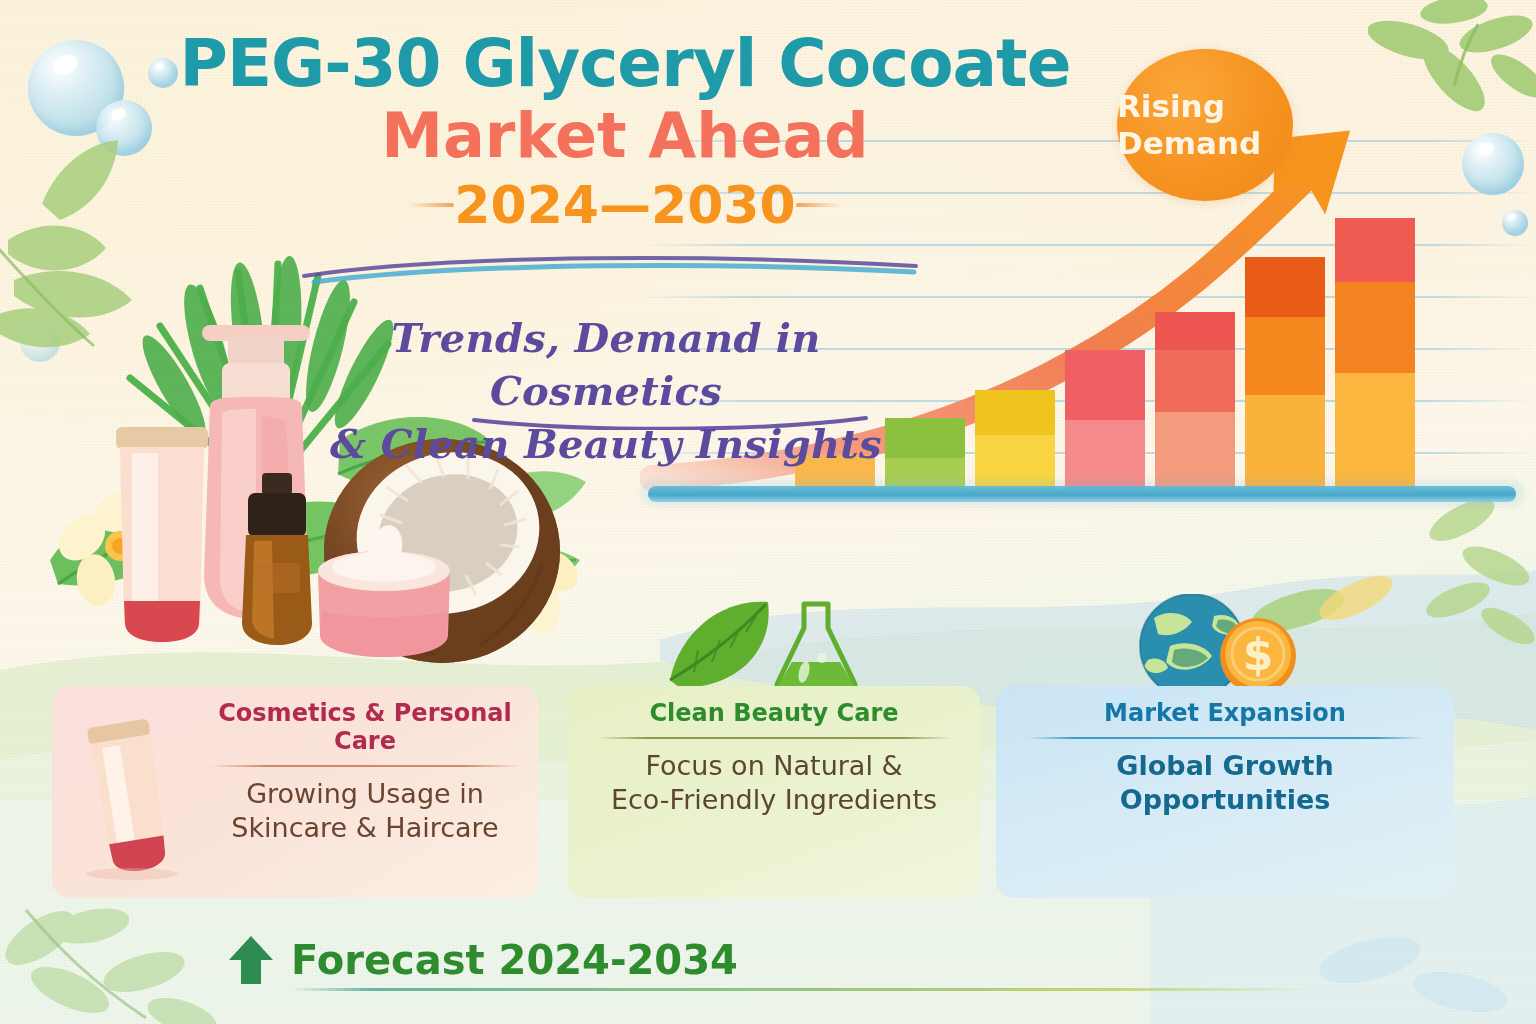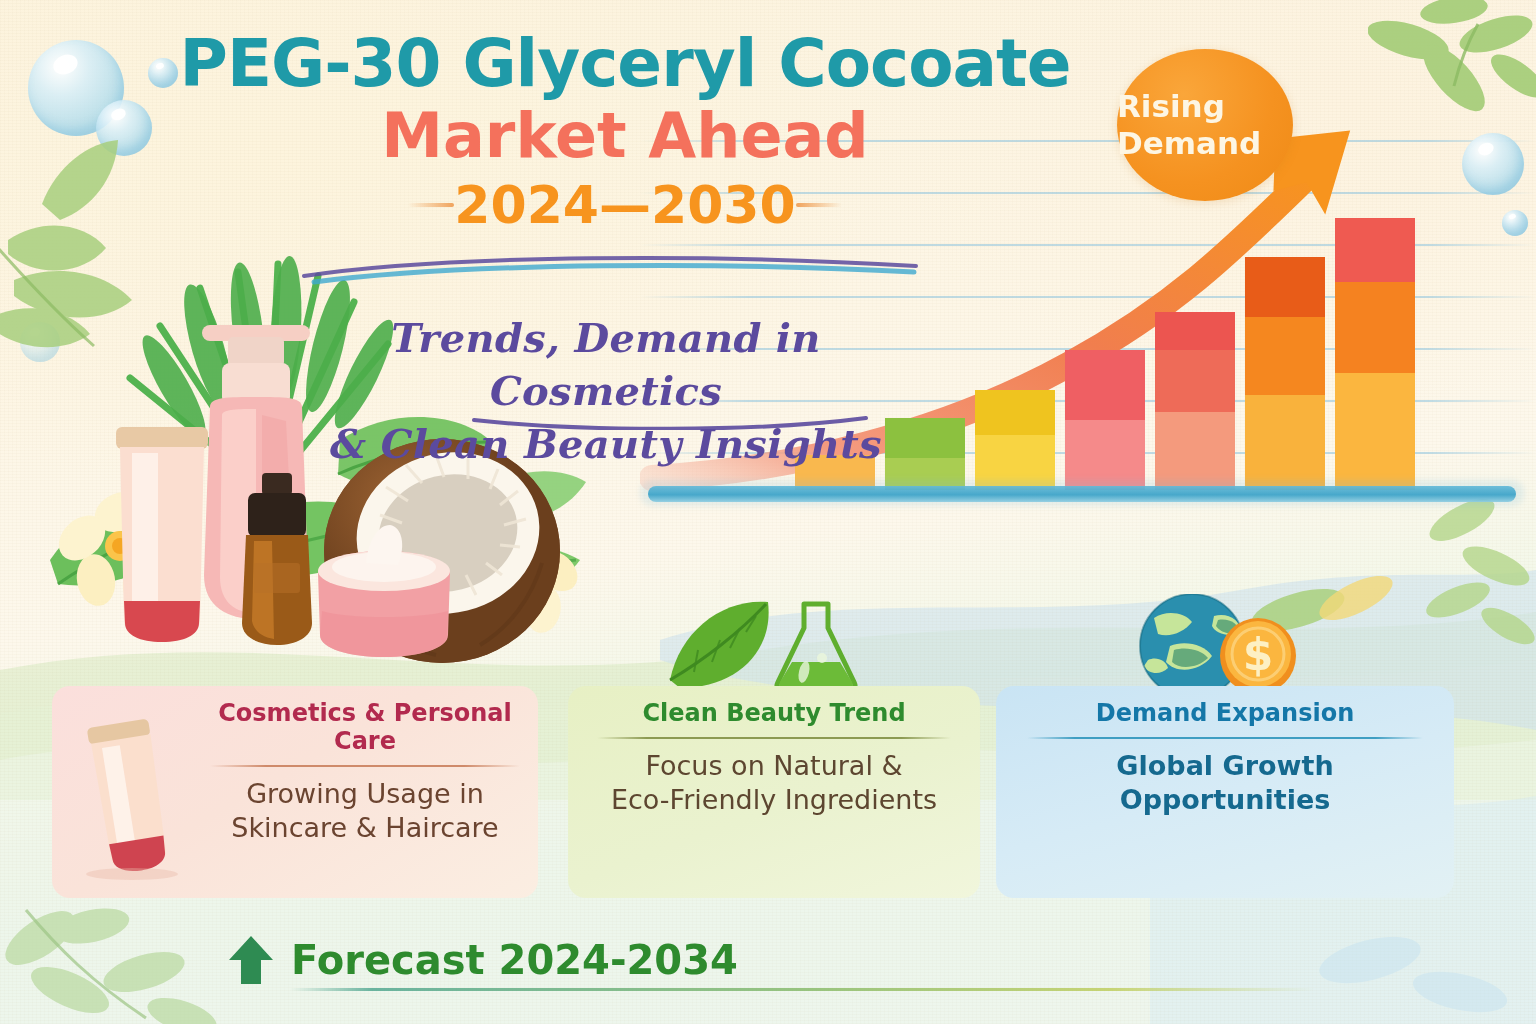--- a/index.html
+++ b/index.html
@@ -451,21 +451,21 @@
       </g>
     </g>
     <g>
       <path d="M140,8 L164,8 L164,32 L190,86 C193,92 189,98 182,98 L122,98 C115,98 111,92 114,86 L140,32 Z" fill="none" stroke="#5fae2e" stroke-width="5" stroke-linejoin="round"></path>
       <path d="M128,66 L176,66 L188,86 C191,92 187,98 181,98 L123,98 C117,98 113,92 116,86 Z" fill="#6cbb38"></path>
       <ellipse cx="140" cy="76" rx="5" ry="11" fill="#eaf6dc" opacity=".8" transform="rotate(14 140 76)"></ellipse>
       <circle cx="158" cy="62" r="5" fill="#eaf6dc" opacity=".85"></circle>
     </g>
   </svg>
   <div class="card" id="card2">
-    <div class="card-title">Clean Beauty Trend</div>
+    <div class="card-title">Clean Beauty Care</div>
     <div class="card-div"></div>
     <div class="card-body">Focus on Natural &amp;<br>Eco-Friendly Ingredients</div>
   </div>
 
   <svg id="globe-coin" viewBox="0 0 190 102">
     <g>
       <circle cx="74" cy="52" r="52" fill="#1d7fa0"></circle>
       <path d="M74,0 A52,52 0 0,1 74,104 A52,52 0 0,1 74,0" fill="#2a8fae"></path>
       <g fill="#c6e59a">
         <path d="M36,24 C48,16 66,18 74,28 C66,38 52,44 40,40 Z"></path>
@@ -480,21 +480,21 @@
       <circle cx="74" cy="52" r="52" fill="none" stroke="#15697f" stroke-width="2" opacity=".5"></circle>
     </g>
     <g>
       <circle cx="140" cy="62" r="38" fill="#f08f1e"></circle>
       <circle cx="140" cy="60" r="33" fill="#fbb63f"></circle>
       <circle cx="140" cy="60" r="26" fill="none" stroke="#fcd98a" stroke-width="3" opacity=".7"></circle>
       <text x="140" y="76" font-family="DejaVu Sans, sans-serif" font-size="44" font-weight="700" fill="#fdf0c4" text-anchor="middle">$</text>
     </g>
   </svg>
   <div class="card" id="card3">
-    <div class="card-title">Demand Expansion</div>
+    <div class="card-title">Market Expansion</div>
     <div class="card-div"></div>
     <div class="card-body">Global Growth<br>Opportunities</div>
   </div>
 
   <div id="footer">
     <svg id="up-arrow" viewBox="0 0 52 52">
       <path d="M26,2 L48,26 L36,26 L36,50 L16,50 L16,26 L4,26 Z" fill="#2e8b52"></path>
     </svg>
     <span id="f-fore">Forecast 2024-2034</span>
   </div>

